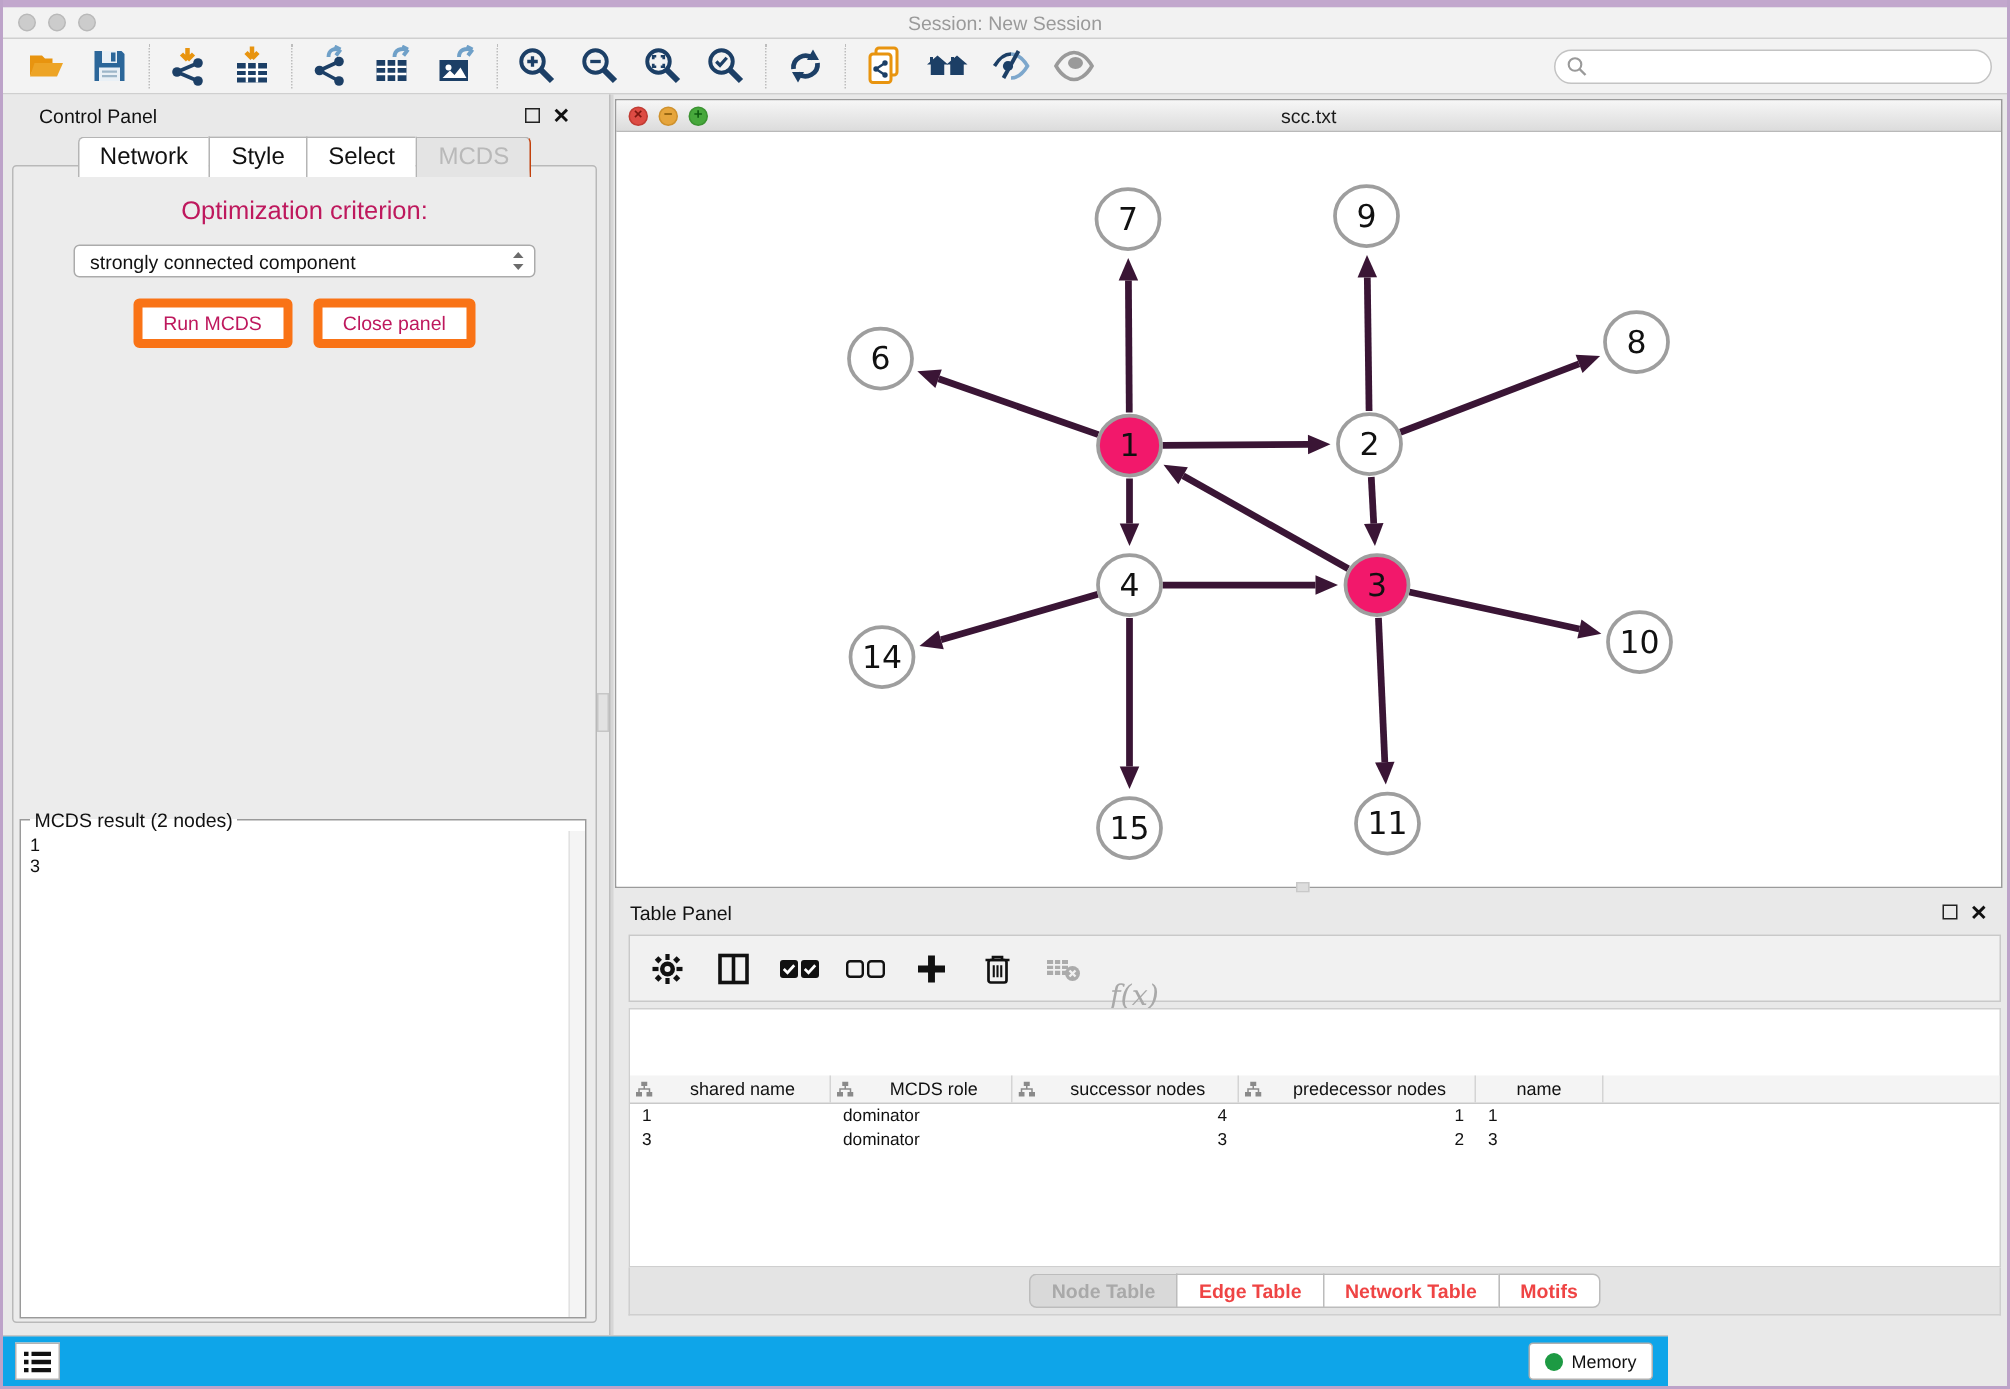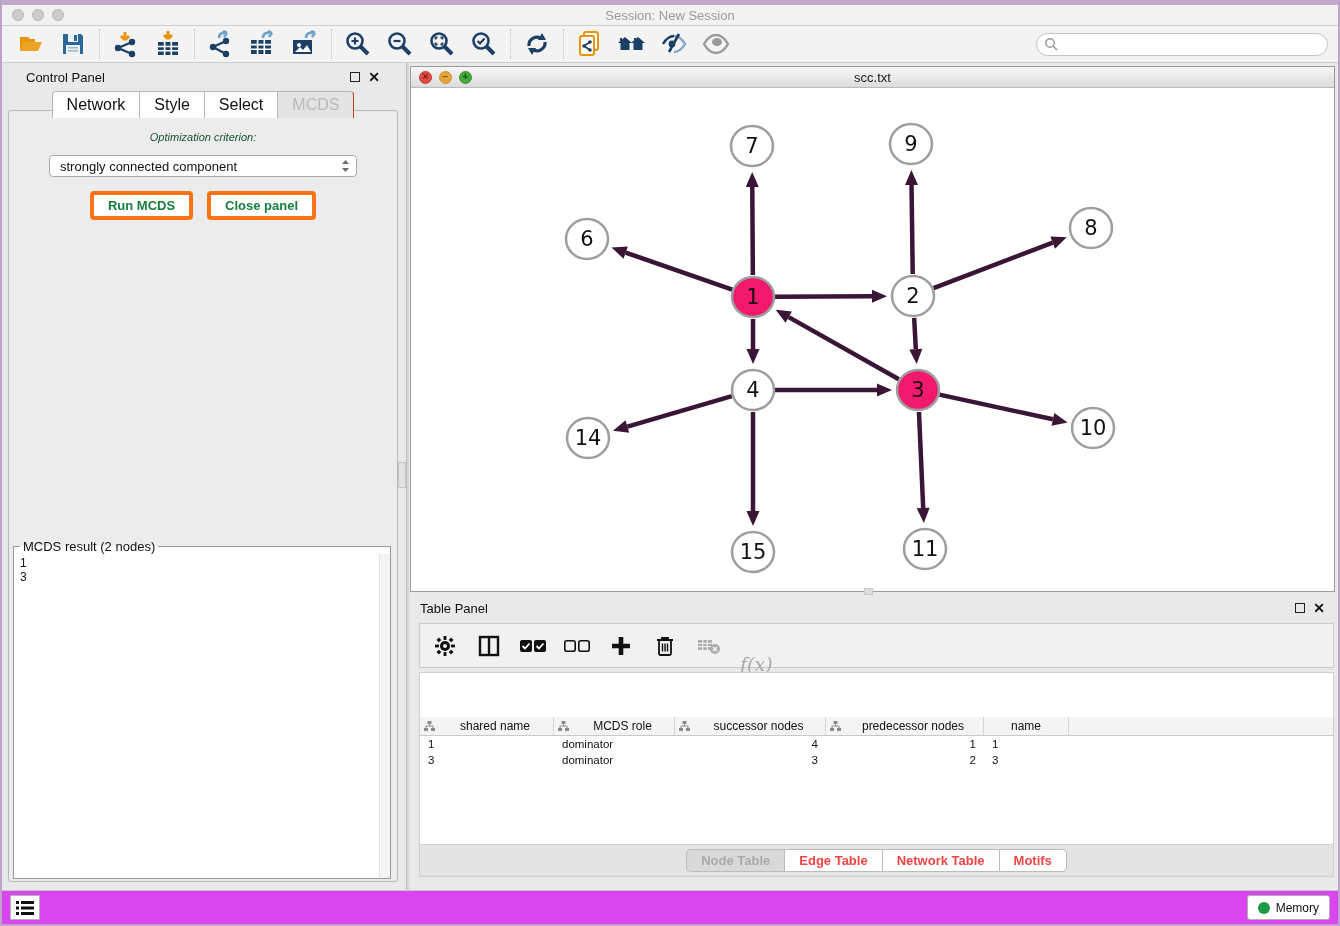--- a/index.html
+++ b/index.html
@@ -38,26 +38,26 @@
   .float-box { width:10px; height:10px; border:1.5px solid #222; }
   .close-x { font-size:14px; font-weight:bold; color:#111; line-height:10px; }
   .cp-tabs { display:flex; justify-content:center; position:relative; z-index:2; }
   .cp-tab { font-size:16px; padding:4px 14px; background:#fff; border:1px solid #b5b5b5; border-bottom:none;
     border-right:none; color:#111; }
   .cp-tab:first-child { border-top-left-radius:4px; }
   .cp-tab:last-child { border-right:1px solid #c2410c; border-top-right-radius:4px; }
   .cp-tab.active-disabled { background:#e4e4e4; color:#b9b9b9; position:relative; top:0; }
   .cp-content { position:absolute; left:8px; right:8px; top:47px; bottom:8px;
     background:#ececec; border:1px solid #b9b9b9; border-radius:3px; padding-top:20px; }
-  .opt-label { text-align:center; font-size:11px; color:#14532d; margin-bottom:12px;font-style:italic; }
+  .opt-label { text-align:center; font-size:17px; color:#be185d; margin-bottom:12px; }
   .criterion-select { margin:0 auto; width:308px; height:22px; background:#fff; border:1px solid #ababab;
     border-radius:4px; display:flex; align-items:center; padding:0 6px 0 10px; font-size:13px; color:#111; }
   .criterion-select .spacer { flex:1; }
   .cp-buttons { display:flex; justify-content:center; gap:14px; margin-top:14px; }
-  .cp-btn { font-size:13px; padding:3px 14px; background:#fff; border:4px solid #f97316; border-radius:4px; color:#15803d;font-weight:bold; }
+  .cp-btn { font-size:13px; padding:3px 14px; background:#fff; border:6px solid #f97316; border-radius:4px; color:#be185d; }
   .result-fieldset { position:absolute; left:4px; right:6px; top:428px; bottom:2px;
     border:1px solid #9a9a9a; background:#fff; }
   .result-fieldset legend { font-size:13px; color:#111; margin-left:6px; padding:0 3px; background:transparent; }
   .result-text { position:absolute; left:0; top:0; right:11px; bottom:0; background:#fff; font-size:12px;
     color:#111; padding:2px 0 0 6px; white-space:pre-line; font-family:"Liberation Sans",sans-serif; }
   .result-scroll { position:absolute; right:0; top:0; bottom:0; width:11px; background:#f4f4f4; border-left:1px solid #e2e2e2; }
 
   
   .v-splitter { position:absolute; left:404px; top:63px; width:3px; height:827px; background:#d6d6d6; border-left:1px solid #bdbdbd; }
   .v-handle { position:absolute; left:396px; top:462px; width:8px; height:26px; background:#e2e2e2; border:1px solid #c6c6c6; }
@@ -95,21 +95,21 @@
   .tp-bottom { position:absolute; left:9px; right:1px; bottom:13px; height:32px; background:#e4e4e4;
     border:1px solid #cfcfcf; border-top:none; display:flex; align-items:center; justify-content:center; }
   .bt-tabs { display:flex; }
   .bt-tab { font-size:13px; font-weight:bold; padding:3px 14px; background:#fff; border:1px solid #bcbcbc;
     border-right:none; color:#ef4444; }
   .bt-tab:first-child { border-top-left-radius:5px; border-bottom-left-radius:5px; }
   .bt-tab:last-child { border-right:1px solid #bcbcbc; border-top-right-radius:5px; border-bottom-right-radius:5px; }
   .bt-tab.active { background:#d9d9d9; color:#a9a9a9; }
 
   
-  .statusbar { position:absolute; left:-2px; bottom:0; width:1340px; height:34px; background:#d946ef;
+  .statusbar { position:absolute; left:-2px; bottom:0; width:1112px; height:34px; background:#0ea5e9;
     border-top:1px solid #c6c6c6; }
   .list-btn { position:absolute; left:10px; top:4px; width:30px; height:25px; background:#fff;
     border:1px solid #b3b3b3; display:flex; align-items:center; justify-content:center; }
   .memory-btn { position:absolute; right:10px; top:4px; height:25px; background:#fff; border:1px solid #b0b0b0;
     border-radius:3px; display:flex; align-items:center; gap:6px; padding:0 10px; }
   .mem-dot { width:12px; height:12px; border-radius:50%; background:#1d9a43; }
   .memory-btn span { font-size:12px; color:#111; }
 </style>
 </head>
 <body>

